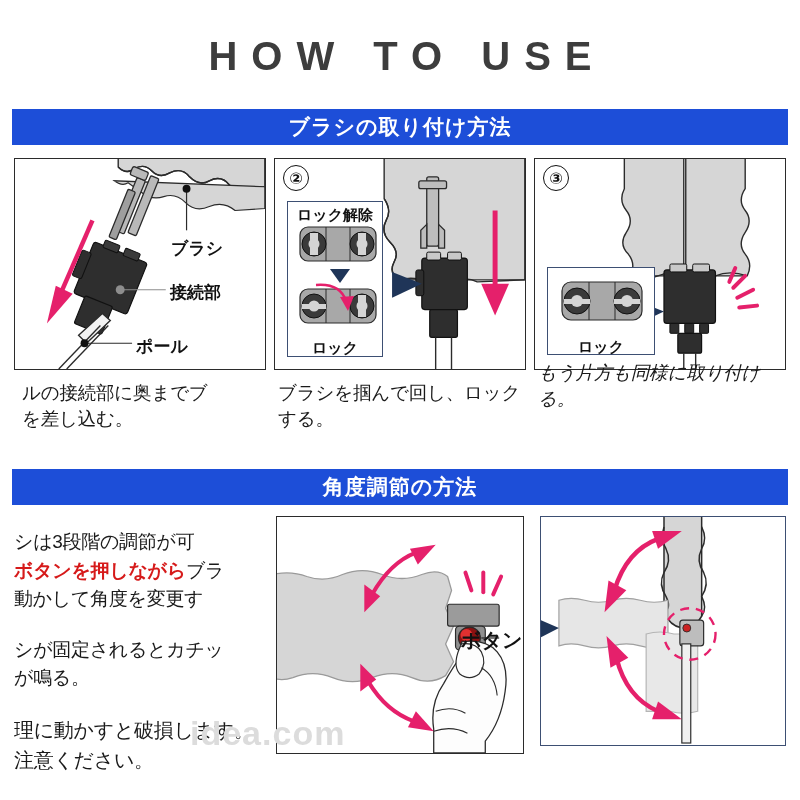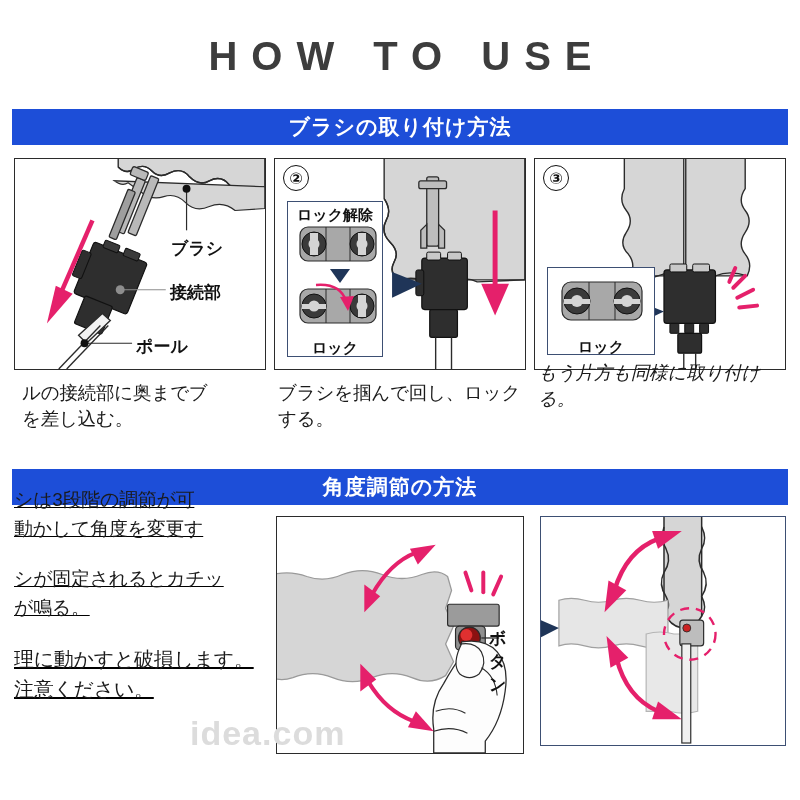--- a/index.html
+++ b/index.html
@@ -50,21 +50,21 @@
   
   .caption {
     position: absolute; font-size: 18.5px; line-height: 1.42; color: #1a1a1a;
     letter-spacing: -0.2px; white-space: pre-line;
   }
   #c1 { left: 22px;  top: 380px; width: 250px; }
   #c2 { left: 278px; top: 380px; width: 250px; }
   #c3 { left: 538px; top: 360px; width: 250px; font-style: italic; }
 
   
-  #textblock { position: absolute; left: 14px; top: 486px; width: 258px; text-decoration: underline; }
+  #textblock { position: absolute; left: 14px; top: 528px; width: 258px; }
   .tb-line { font-size: 19px; line-height: 1.5; color: #1a1a1a; letter-spacing: -0.3px; }
   .tb-red { color: #d61a1a; font-weight: 700; }
   .tb-gap { height: 22px; }
   .tb-small { font-size: 20px; line-height: 1.5; color: #1a1a1a; letter-spacing: -0.3px; }
 
   #p4 { left: 276px; top: 516px; width: 248px; height: 238px; }
   #p5 { left: 540px; top: 516px; width: 246px; height: 230px;
         border: 1.5px solid #3d4f73; }
 
   
@@ -263,20 +263,21 @@
 を差し込む。</div>
   <div class="caption" id="c3">もう片方も同様に取り付け
 る。</div>
 
   <div class="section-bar" id="bar2">
     <span class="bar-label">角度調節の方法</span>
   </div>
 
   <div id="textblock">
     <div class="tb-line">シは3段階の調節が可</div>
+    <div class="tb-line"><span class="tb-red">ボタンを押しながら</span><span>ブラ</span></div>
     <div class="tb-line">動かして角度を変更す</div>
     <div class="tb-gap"></div>
     <div class="tb-line">シが固定されるとカチッ</div>
     <div class="tb-line">が鳴る。</div>
     <div class="tb-gap"></div>
     <div class="tb-small">理に動かすと破損します。</div>
     <div class="tb-small">注意ください。</div>
   </div>
 
   <div class="panel" id="p4">
@@ -313,21 +314,21 @@
 
       <g fill="none" stroke="#e5206b" stroke-width="4">
         <path d="M92 166 Q110 196 138 206"></path>
       </g>
       <path d="M84 148 L84 176 L100 164 Z" fill="#e5206b"></path>
       <path d="M158 216 L132 212 L140 196 Z" fill="#e5206b"></path>
 
       <line x1="206" y1="122" x2="224" y2="122" stroke="#2b2b2b" stroke-width="1.3"></line>
     </svg>
 
-    <div style="position:absolute; left:212px; top:110px; font-size:17px; font-weight:700; color:#111;">ボタン</div>
+    <div style="position:absolute; left:184px; top:110px; font-size:20px; font-weight:700; color:#111;">ボタン</div>
   </div>
 
   <div class="panel" id="p5">
     <svg class="svgfill" viewBox="0 0 246 230">
 
       <path d="M124 -5 L124 96 Q130 110 142 112 Q156 112 162 100 L162 -5 Z" fill="#d6d6d6" stroke="#2b2b2b" stroke-width="1.5"></path>
       <path d="M124 10 Q120 22 126 32 Q132 44 124 56 Q118 68 126 80 Q132 92 124 96" fill="none" stroke="#2b2b2b" stroke-width="1.5"></path>
       <path d="M162 10 Q168 22 162 32 Q156 44 164 56 Q170 68 162 80 Q168 92 162 100" fill="none" stroke="#2b2b2b" stroke-width="1.5"></path>
 
       <path d="M18 84 Q30 80 44 84 Q58 88 72 84 Q86 80 100 84 Q114 88 128 84

